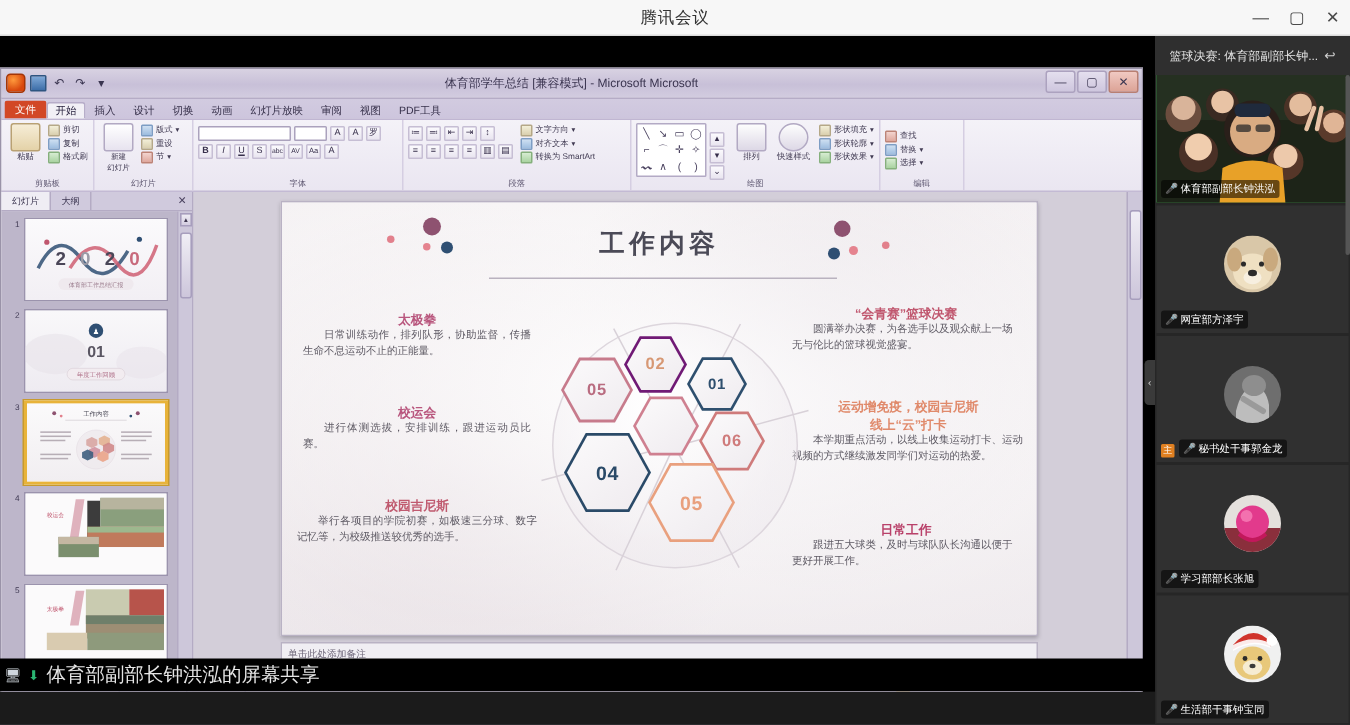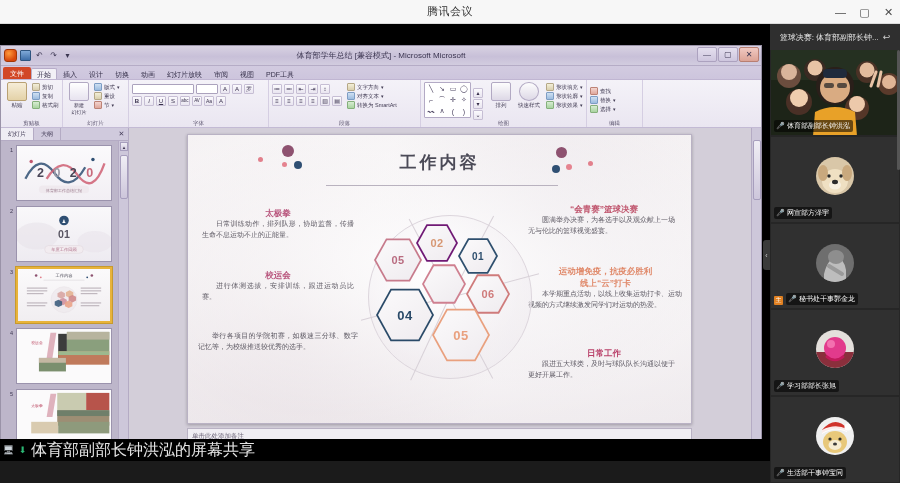--- a/index.html
+++ b/index.html
@@ -190,21 +190,21 @@
   .st-ic.amber { background: linear-gradient(#fbe9a8,#efcf63); border-color: #c2a33f; }
 
   
   .share-bar {
     position: absolute; left: 0; bottom: 0; width: 770px; height: 22px;
     background: #000; display: flex; align-items: center; gap: 3px; padding-left: 3px;
   }
   .share-ic { width: 11px; height: 11px; display: flex; align-items: center; justify-content: center; font-size: 9px; }
   .share-ic.monitor { color: #cfd6dd; }
   .share-ic.arrow { color: #2bb673; }
-  .share-text { font-size: 16px; color: #e6e6e6; }
+  .share-text { font-size: 13px; color: #e6e6e6; }
 
   
   .sidebar { position: absolute; right: 0; top: 24px; width: 130px; height: 459px; background: #262626;
     display: flex; flex-direction: column; }
   .speaking {
     height: 26px; background: #2f2f2f; display: flex; align-items: center; justify-content: center;
     gap: 4px; padding: 0 6px;
   }
   .speaking-text { font-size: 8px; color: #e3e3e3; white-space: nowrap; overflow: hidden; text-overflow: ellipsis; }
   .speaking-arrow { font-size: 9px; color: #d0d0d0; }
@@ -614,29 +614,30 @@
 
             <div class="txtblk" style="left:14px;top:72px">
               <div class="h" style="color:#b9577e">太极拳</div>
               <div class="p">日常训练动作，排列队形，协助监督，传播生命不息运动不止的正能量。</div>
             </div>
             <div class="txtblk" style="left:14px;top:134px">
               <div class="h" style="color:#b9577e">校运会</div>
               <div class="p">进行体测选拔，安排训练，跟进运动员比赛。</div>
             </div>
             <div class="txtblk" style="left:10px;top:196px;width:160px">
+              <div class="h" style="color:#c05a6f">校园吉尼斯</div>
               <div class="p">举行各项目的学院初赛，如极速三分球、数字记忆等，为校级推送较优秀的选手。</div>
             </div>
 
             <div class="txtblk right" style="left:340px;top:68px;width:152px">
               <div class="h" style="color:#c0566e">“会青赛”篮球决赛</div>
               <div class="p">圆满举办决赛，为各选手以及观众献上一场无与伦比的篮球视觉盛宴。</div>
             </div>
             <div class="txtblk right" style="left:340px;top:130px;width:155px">
-              <div class="h" style="color:#e08a6b;white-space:pre-line">运动增免疫，抗疫必胜利
+              <div class="h" style="color:#e08a6b;white-space:pre-line">运动增免疫，校园吉尼斯
 线上“云”打卡</div>
               <div class="p">本学期重点活动，以线上收集运动打卡、运动视频的方式继续激发同学们对运动的热爱。</div>
             </div>
             <div class="txtblk right" style="left:340px;top:212px;width:152px">
               <div class="h" style="color:#b9416a">日常工作</div>
               <div class="p">跟进五大球类，及时与球队队长沟通以便于更好开展工作。</div>
             </div>
 
             <div class="hexwrap">
               <div class="hexcircle"></div>

